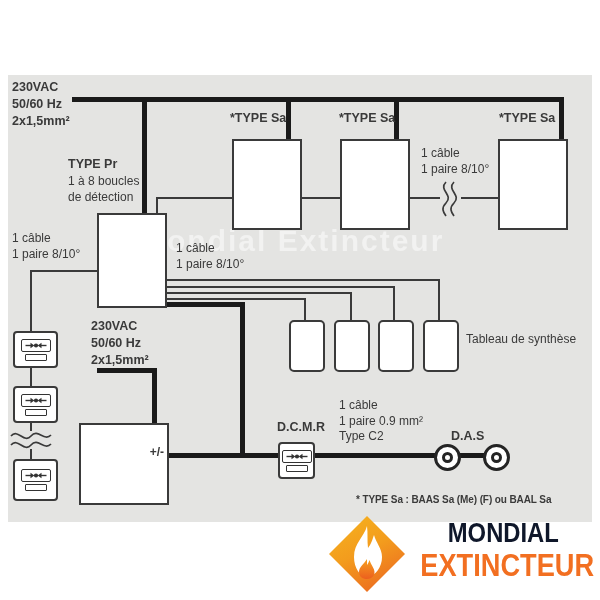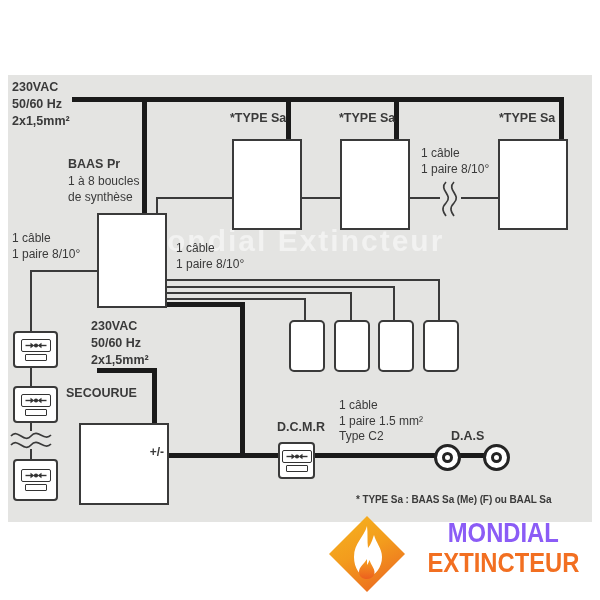--- a/index.html
+++ b/index.html
@@ -27,22 +27,22 @@
   .das{position:absolute;width:27px;height:27px;border:3px solid #242424;border-radius:50%;
        background:#fff;box-sizing:border-box;display:flex;align-items:center;justify-content:center;}
   .das-in{width:11px;height:11px;border:3px solid #242424;border-radius:50%;background:#fff;box-sizing:border-box;}
   
   .lbl{position:absolute;font-size:12px;line-height:15.5px;white-space:nowrap;}
   .b{font-weight:bold;font-size:12.5px;line-height:17px;}
   .fn{position:absolute;font-weight:bold;font-size:10px;letter-spacing:-0.1px;white-space:nowrap;}
   
   .lg{position:absolute;left:405px;width:196px;text-align:center;font-weight:bold;white-space:nowrap;}
   .lg span{display:inline-block;transform:scaleX(0.85);transform-origin:center;}
-  .lg1{top:517px;font-size:28px;color:#8b5cf6;text-align:center;}
-  .lg2{top:547px;font-size:28px;color:#F26F21;text-decoration:underline;}
+  .lg1{top:517px;font-size:28px;color:#0f172a;text-align:center;}
+  .lg2{top:547px;font-size:32px;color:#F26F21;text-decoration:underline;}
   svg{display:block;}
   .abs{position:absolute;}
 </style>
 </head>
 <body>
 
 <div class="stage">
 
   <div class="panel"></div>
   <div class="wm">Mondial Extincteur</div>
@@ -161,24 +161,24 @@
     <path d="M1 8 C8 0 14 16 21 8 C28 0 34 14 41 7" fill="none" stroke="#3a3a3a" stroke-width="1.7"></path>
     <path d="M1 17 C8 9 14 25 21 17 C28 9 34 23 41 16" fill="none" stroke="#3a3a3a" stroke-width="1.7"></path>
   </svg>
 
   <div class="lbl b" style="left:12px;top:79px">
     <div>230VAC</div>
       <div>50/60 Hz</div>
       <div>2x1,5mm²</div>
   </div>
 
-  <div class="lbl b" style="left:68px;top:156px">BAAS Pr</div>
+  <div class="lbl b" style="left:68px;top:156px">TYPE Pr</div>
   <div class="lbl" style="left:68px;top:174px">
     <div>1 à 8 boucles</div>
-      <div>de synthèse</div>
+      <div>de détection</div>
   </div>
 
   <div class="lbl b" style="left:230px;top:110px">*TYPE Sa</div>
   <div class="lbl b" style="left:339px;top:110px">*TYPE Sa</div>
   <div class="lbl b" style="left:499px;top:110px">*TYPE Sa</div>
 
   <div class="lbl" style="left:421px;top:146px">
     <div>1 câble</div>
       <div>1 paire 8/10°</div>
   </div>
@@ -191,35 +191,35 @@
       <div>1 paire 8/10°</div>
   </div>
 
   <div class="lbl b" style="left:91px;top:318px">
     <div>230VAC</div>
       <div>50/60 Hz</div>
       <div>2x1,5mm²</div>
   </div>
 
   <div class="lbl b" style="left:66px;top:385px">
-      <div>SECOURUE</div>
   </div>
   <div class="lbl b" style="left:132px;top:444px;width:32px;text-align:right;font-size:12px">+/-</div>
 
   <div class="lbl b" style="left:277px;top:419px">D.C.M.R</div>
 
   <div class="lbl" style="left:339px;top:398px">
     <div>1 câble</div>
-      <div>1 paire 1.5 mm²</div>
+      <div>1 paire 0.9 mm²</div>
       <div>Type C2</div>
   </div>
 
   <div class="lbl b" style="left:451px;top:428px">D.A.S</div>
 
   <div class="lbl" style="left:466px;top:332px">
+      <div>Tableau de synthèse</div>
   </div>
 
   <div class="fn" style="left:356px;top:494px">* TYPE Sa : BAAS Sa (Me) (F) ou BAAL Sa</div>
 
   <svg class="abs" style="left:327px;top:514px" width="80" height="80" viewBox="0 0 80 80">
     <defs>
       <linearGradient id="dg" x1="0" y1="0" x2="0.5" y2="1">
         <stop offset="0" stop-color="#F6B41F"></stop>
           <stop offset="0.55" stop-color="#F39C1D"></stop>
           <stop offset="1" stop-color="#ED7220"></stop>

